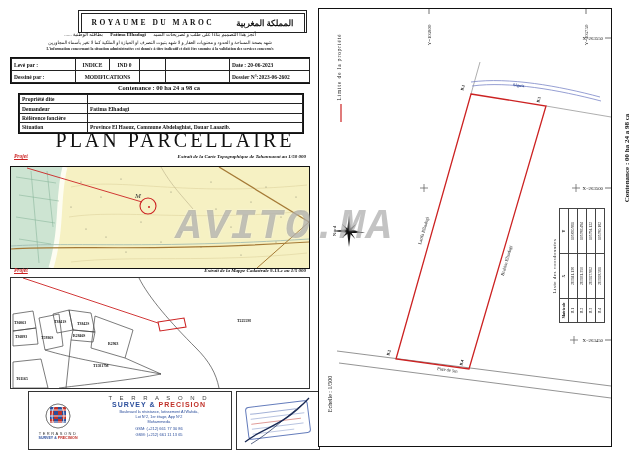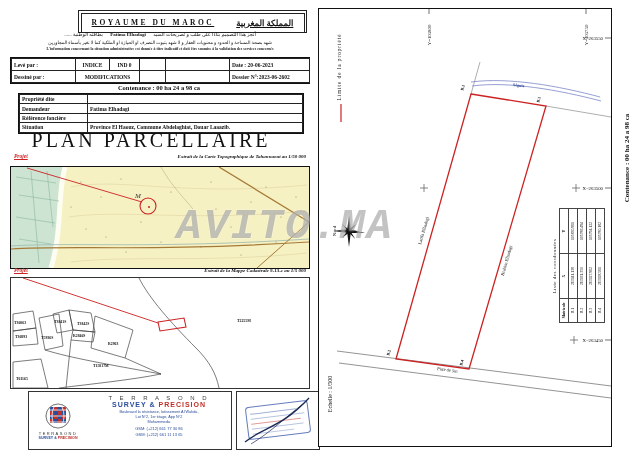--- a/index.html
+++ b/index.html
@@ -1,20 +1,20 @@
 <!DOCTYPE html>
 <html><head>
 <meta charset="utf-8">
 <style>
   html,body{margin:0;padding:0;background:#e8e8e8;}
   .sheet{position:relative;width:640px;height:452px;background:#ffffff;
          font-family:"Liberation Serif",serif;color:#111;overflow:hidden;margin:0 auto;}
   .abs{position:absolute;}
   
-  .hbox{border:1px solid #222;padding:1.5px;background:#fff;text-decoration:underline;}
+  .hbox{border:1px solid #222;padding:1.5px;background:#fff;}
   .hbox-inner{border:1px solid #222;height:100%;display:flex;align-items:center;justify-content:center;gap:22px;}
   .h-fr{font-size:7.5px;font-weight:bold;letter-spacing:2.5px;white-space:nowrap;}
   .h-ar{font-size:8.5px;font-weight:bold;white-space:nowrap;}
   
   .attest{text-align:center;line-height:1.6;}
   .at1{font-size:5px;direction:rtl;}
   .at1 .nm{font-weight:bold;font-size:5px;padding:0 6px;}
   .at2{font-size:4.6px;direction:rtl;}
   .at3{font-size:3.9px;font-weight:bold;color:#222;}
   
@@ -134,21 +134,21 @@
         <td></td>
       </tr>
       <tr>
         <td>Situation</td>
         <td>Province El Haouz, Commune Abdelaghiat, Douar Laaazib.</td>
       </tr>
     </tbody>
       </table>
   </div>
 
-  <div class="abs doc-title" style="left:2px;top:129px;width:298px">PLAN  PARCELLAIRE</div>
+  <div class="abs doc-title" style="left:26px;top:129px;width:298px">PLAN  PARCELLAIRE</div>
 
   <div class="abs cap-row" style="left:14px;top:153px;width:292px">
     <span class="projet">Projet</span>
     <span class="cap">Extrait de la Carte Topographique de Tahannaout au 1/50 000</span>
   </div>
 
   <svg class="abs mapbox topo" style="left:10px;top:166px" width="298" height="101" viewBox="0 0 298 101">
     <rect x="0" y="0" width="298" height="101" fill="#f6f1c3"></rect>
     <g>
       <path d="M0,0 H54 C46,28 52,60 40,101 H0 Z" fill="#cde4d2"></path>

